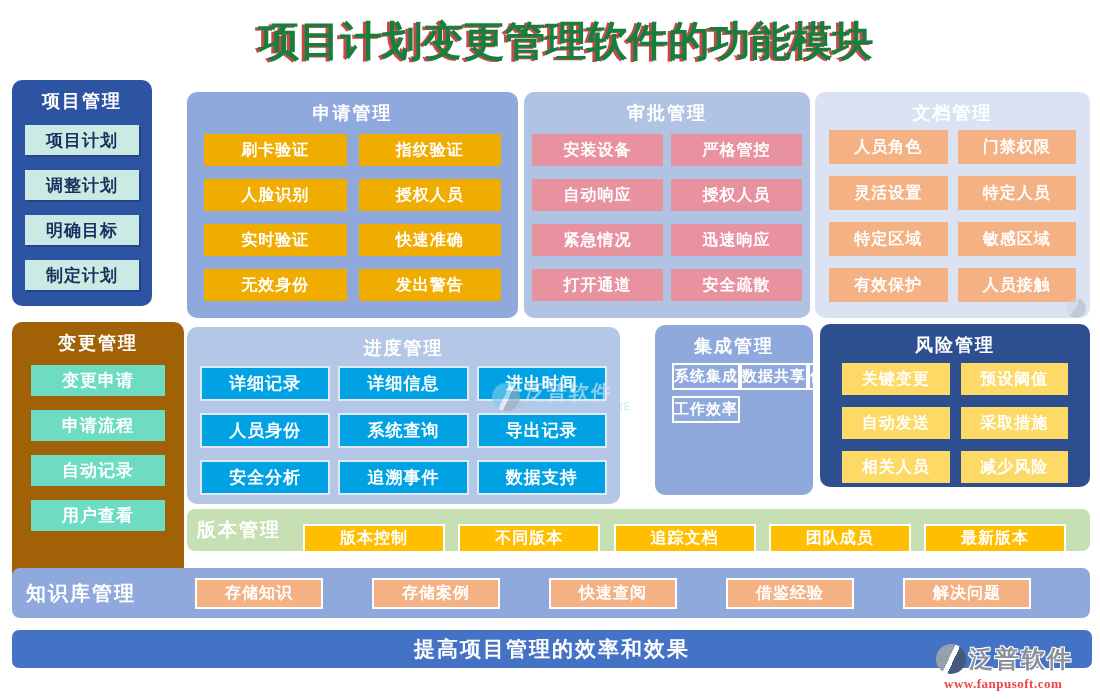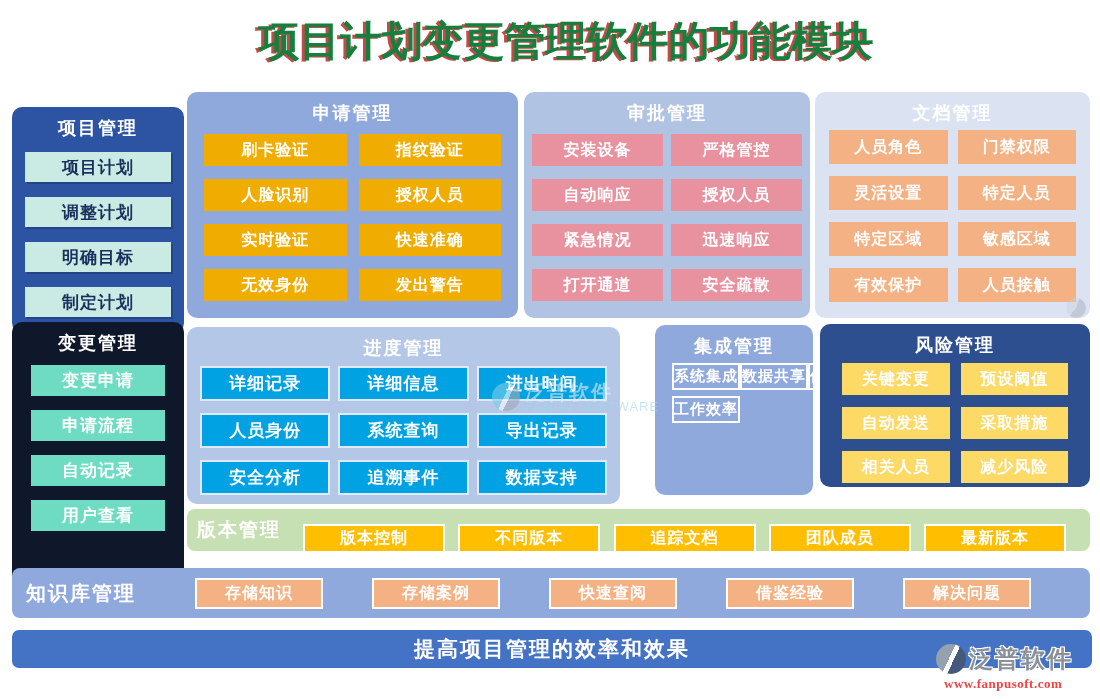--- a/index.html
+++ b/index.html
@@ -11,35 +11,35 @@
     font-size:41px;font-weight:bold;color:#15803d;
     text-shadow:-3px 1px 0 rgba(185,42,40,.85);}
   
   .panel{position:absolute;border-radius:10px;box-sizing:border-box;}
   .ptitle{text-align:center;color:#fff;font-weight:bold;font-size:18px;padding-top:9px;
           letter-spacing:2px;}
   .fbtn{display:flex;align-items:center;justify-content:center;color:#fff;font-weight:bold;
         font-size:16px;box-sizing:border-box;letter-spacing:1px;white-space:nowrap;}
   .grid{display:grid;}
   
-  .p-project{left:12px;top:107px;width:172px;height:226px;background:#2d53a3;}
+  .p-project{left:12px;top:80px;width:140px;height:226px;background:#2d53a3;}
   .p-project .grid{grid-template-columns:1fr;row-gap:15px;padding:12px 13px 0;}
   .p-project .fbtn{height:30px;background:#c9ebe3;color:#1a2f5e;font-size:17px;
         box-shadow:2px 2px 0 rgba(0,0,0,.18);}
   .p-apply{left:187px;top:92px;width:331px;height:226px;background:#8fa9dc;}
   .p-apply .grid{grid-template-columns:1fr 1fr;column-gap:12px;row-gap:13px;padding:9px 17px 0;}
   .p-apply .fbtn{height:32px;background:#f0ad00;}
   .p-approval{left:524px;top:92px;width:286px;height:226px;background:#b1c3e3;}
   .p-approval .grid{grid-template-columns:1fr 1fr;column-gap:8px;row-gap:13px;padding:9px 8px 0;}
   .p-approval .fbtn{height:32px;background:#e8919f;}
   .p-document{left:815px;top:92px;width:275px;height:226px;background:#dbe3f3;}
   .p-document .grid{grid-template-columns:1fr 1fr;column-gap:10px;row-gap:12px;padding:5px 14px 0;}
   .p-document .fbtn{height:34px;background:#f4b183;}
   
-  .p-change{left:12px;top:322px;width:172px;height:277px;background:#0f172a;}
+  .p-change{left:12px;top:322px;width:172px;height:277px;background:#a16207;}
   .p-change .grid{grid-template-columns:1fr;row-gap:14px;padding:10px 19px 0;}
   .p-change .fbtn{height:31px;background:#6edcc3;font-size:17px;}
   .p-progress{left:187px;top:327px;width:433px;height:177px;background:#b4c7e7;}
   .p-progress .grid{grid-template-columns:1fr 1fr 1fr;column-gap:8px;row-gap:12px;padding:6px 13px 0;}
   .p-progress .fbtn{height:35px;background:#00a2e4;border:2px solid #dfe9f8;font-size:17px;}
   .p-integration{left:655px;top:325px;width:158px;height:170px;background:#8fa9dc;}
   .p-integration .grid{grid-template-columns:1fr 1fr 1fr;row-gap:6px;padding:5px 17px 0;}
   .p-integration .fbtn{height:27px;background:transparent;border:2px solid #fff;font-size:15px;}
   .p-risk{left:820px;top:324px;width:270px;height:163px;background:#2d4f90;}
   .p-risk .grid{grid-template-columns:1fr 1fr;column-gap:11px;row-gap:12px;padding:6px 22px 0;}
@@ -60,21 +60,21 @@
   .banner{position:absolute;left:12px;top:630px;width:1080px;height:38px;background:#4472c4;
           border-radius:7px;display:flex;align-items:center;justify-content:center;
           color:#fff;font-weight:bold;font-size:21px;letter-spacing:2px;}
   
   .watermark{position:absolute;left:492px;top:382px;display:flex;align-items:center;
              gap:5px;opacity:.6;z-index:5;pointer-events:none;}
   .wm-circle{width:28px;height:28px;border-radius:50%;
      background:linear-gradient(115deg,transparent 45%,#fff 45%,#fff 58%,transparent 58%),
                 conic-gradient(from 20deg,#9fa9b6 0 50%,#7ecdea 50% 100%);}
   .wm-cn{font-size:20px;font-weight:bold;color:#e8ecf2;line-height:20px;letter-spacing:2px;}
-  .wm-en{font-size:13px;color:#9fd8f0;letter-spacing:1px;line-height:10px;}
+  .wm-en{font-size:10px;color:#9fd8f0;letter-spacing:1px;line-height:10px;}
   .wm-mini{position:absolute;left:1066px;top:298px;width:20px;height:20px;border-radius:50%;
      opacity:.45;background:conic-gradient(from 20deg,#9fa9b6 0 55%,#c9d2da 55% 100%);z-index:5;}
   .brandmark{position:absolute;left:936px;top:643px;width:160px;z-index:6;}
   .bm-row{display:flex;align-items:center;gap:3px;}
   .bm-icon{width:30px;height:30px;border-radius:50%;flex:0 0 auto;
      background:linear-gradient(115deg,transparent 45%,#fff 45%,#fff 57%,transparent 57%),
                 conic-gradient(from 20deg,#45597c 0 50%,#95a1af 50% 100%);}
   .bm-cn{font-size:24px;font-weight:bold;color:#8a9099;letter-spacing:2px;
      text-shadow:1px 1px 0 #fff,-1px -1px 0 #fff,1px -1px 0 #fff,-1px 1px 0 #fff;}
   .bm-url{font-size:13px;font-weight:bold;color:#ef4444;margin:1px 0 0 8px;letter-spacing:.5px;

